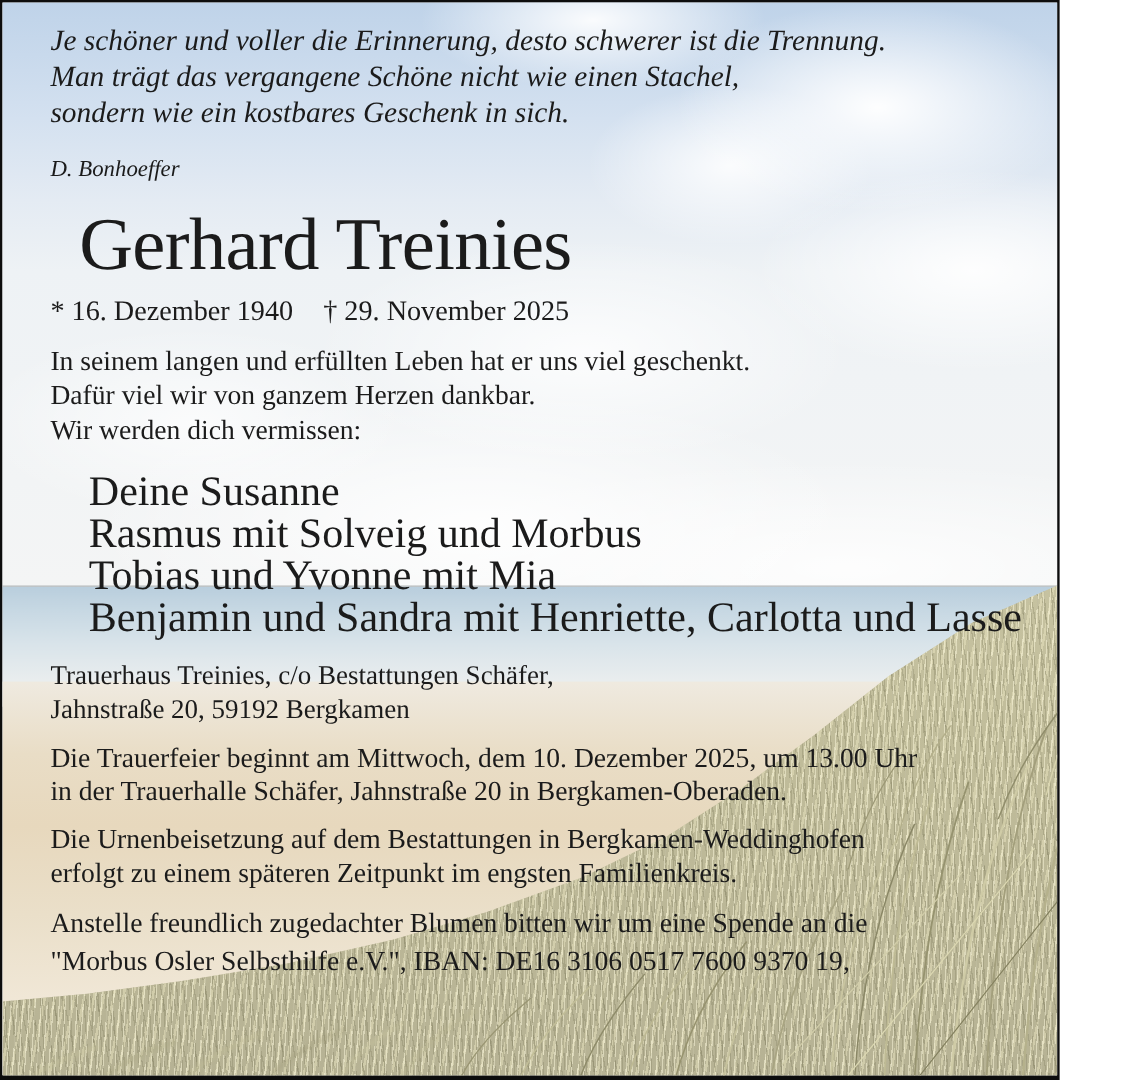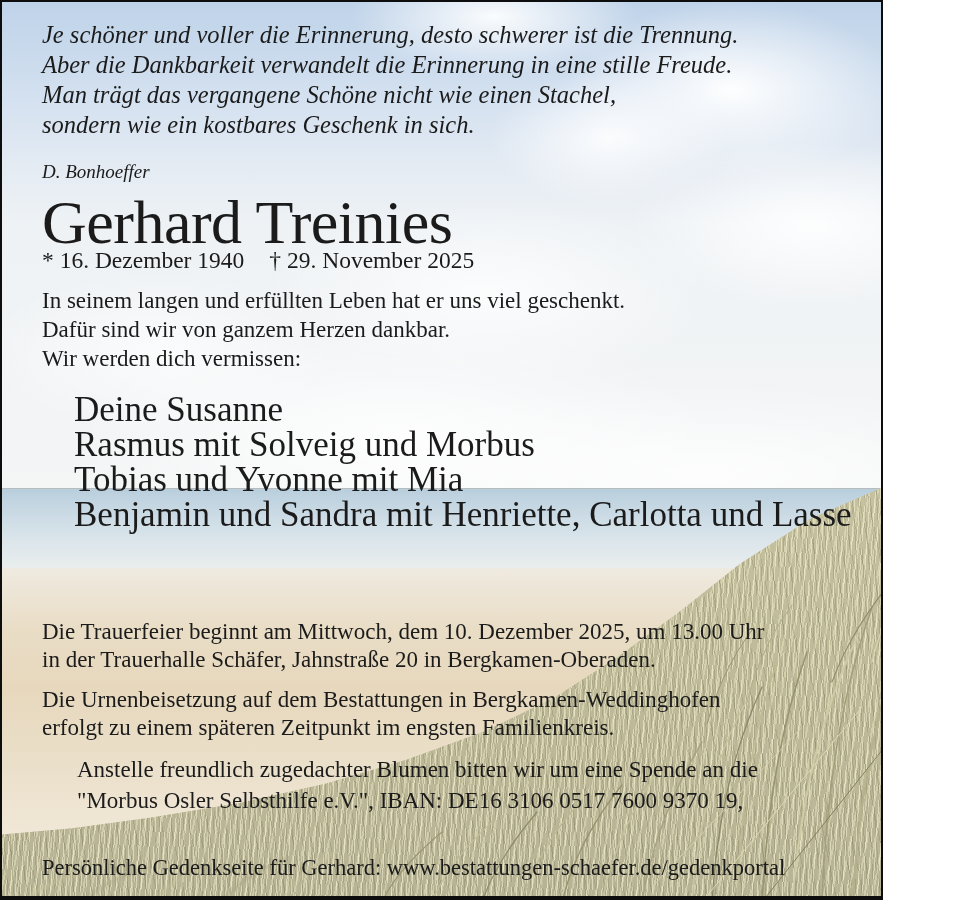--- a/index.html
+++ b/index.html
@@ -43,29 +43,29 @@
       repeating-linear-gradient(101deg, rgba(233,228,192,.50) 0 2px, rgba(0,0,0,0) 2px 8px),
       linear-gradient(180deg,#d9d5b4 0%,#ccc8a6 40%,#c0bc9a 70%,#b6b294 100%);
     clip-path:polygon(100% 54%,100% 100%,0% 100%,0% 92.5%,8% 91.8%,17% 90.6%,27% 89%,37% 86.8%,46% 84.2%,55% 81%,63% 77.2%,70% 72.8%,77% 67.8%,84% 62.4%,92% 57.4%);
   }
   .blades { position:absolute; top:0; left:0; }
 
   
   .txt { position:absolute; left:40px; white-space:nowrap; }
   .quote { top:18px; font-style:italic; font-size:24.5px; line-height:30px; }
   .quote-attr { font-size:19px; line-height:24px; margin-top:20px; }
-  .name { top:188px; font-size:62px; line-height:64px; letter-spacing:-0.5px; }
+  .name { top:170px; font-size:62px; line-height:64px; letter-spacing:-0.5px;margin-left:24px; }
   .dates { top:244px; font-size:23.5px; line-height:28px;text-align:right; }
   .dates .birth { margin-right:25px; }
   .intro   { top:284px; font-size:23px;   line-height:29px; }
   .mourn   { top:390px; font-size:35px;   line-height:35px;margin-left:32px; }
   .fhome   { top:547px; font-size:22.5px; line-height:28px; }
   .service { top:616px; font-size:23px;   line-height:28px; }
   .burial  { top:684px; font-size:23px;   line-height:28px; }
-  .donate  { top:752px; font-size:23px;   line-height:31px;margin-left:35px; }
+  .donate  { top:752px; font-size:23px;   line-height:31px; }
   .memorial{ top:852px; font-size:22.5px; line-height:28px; }
 </style>
 </head>
 <body>
 
 <div class="stage">
 
   <div class="layer sky"></div>
   <div class="layer clouds"></div>
   <div class="layer sea"></div>
@@ -111,55 +111,57 @@
       <path d="M280,900 C288,884 305,866 335,850" stroke="#cac6a0" stroke-width="2"></path>
       <path d="M220,900 C230,886 250,870 285,856" stroke="#a5a17e" stroke-width="2"></path>
       <path d="M150,900 C160,888 182,872 215,860" stroke="#c1bd97" stroke-width="2.2"></path>
       <path d="M80,900 C90,890 112,876 145,866" stroke="#aeaa86" stroke-width="2.2"></path>
       <path d="M20,900 C28,892 48,880 80,870" stroke="#c6c29c" stroke-width="2.2"></path>
     </g>
   </svg>
 
   <div class="txt quote">
     <div>Je schöner und voller die Erinnerung, desto schwerer ist die Trennung.</div>
-    <div>Aber die Dankbarkeit verwandelt die Erinnerung in eine stille Freude.</div>
     <div>Man trägt das vergangene Schöne nicht wie einen Stachel,</div>
     <div>sondern wie ein kostbares Geschenk in sich.</div>
     <div class="quote-attr">D. Bonhoeffer</div>
   </div>
 
   <div class="txt name">Gerhard Treinies</div>
   <div class="txt dates">
     <span class="birth">* 16. Dezember 1940</span><span>† 29. November 2025</span>
   </div>
 
   <div class="txt intro">
     <div>In seinem langen und erfüllten Leben hat er uns viel geschenkt.</div>
-    <div>Dafür sind wir von ganzem Herzen dankbar.</div>
+    <div>Dafür viel wir von ganzem Herzen dankbar.</div>
     <div>Wir werden dich vermissen:</div>
   </div>
 
   <div class="txt mourn">
     <div>Deine Susanne</div>
     <div>Rasmus mit Solveig und Morbus</div>
     <div>Tobias und Yvonne mit Mia</div>
     <div>Benjamin und Sandra mit Henriette, Carlotta und Lasse</div>
   </div>
 
+  <div class="txt fhome">
+    <div>Trauerhaus Treinies, c/o Bestattungen Schäfer,</div>
+    <div>Jahnstraße 20, 59192 Bergkamen</div>
+  </div>
 
   <div class="txt service">
     <div>Die Trauerfeier beginnt am Mittwoch, dem 10. Dezember 2025, um 13.00 Uhr</div>
     <div>in der Trauerhalle Schäfer, Jahnstraße 20 in Bergkamen-Oberaden.</div>
   </div>
 
   <div class="txt burial">
     <div>Die Urnenbeisetzung auf dem Bestattungen in Bergkamen-Weddinghofen</div>
     <div>erfolgt zu einem späteren Zeitpunkt im engsten Familienkreis.</div>
   </div>
 
   <div class="txt donate">
     <div>Anstelle freundlich zugedachter Blumen bitten wir um eine Spende an die</div>
     <div>"Morbus Osler Selbsthilfe e.V.", IBAN: DE16 3106 0517 7600 9370 19,</div>
   </div>
 
-  <div class="txt memorial">Persönliche Gedenkseite für Gerhard: www.bestattungen-schaefer.de/gedenkportal</div>
 
 </div>
 
 </body></html>

